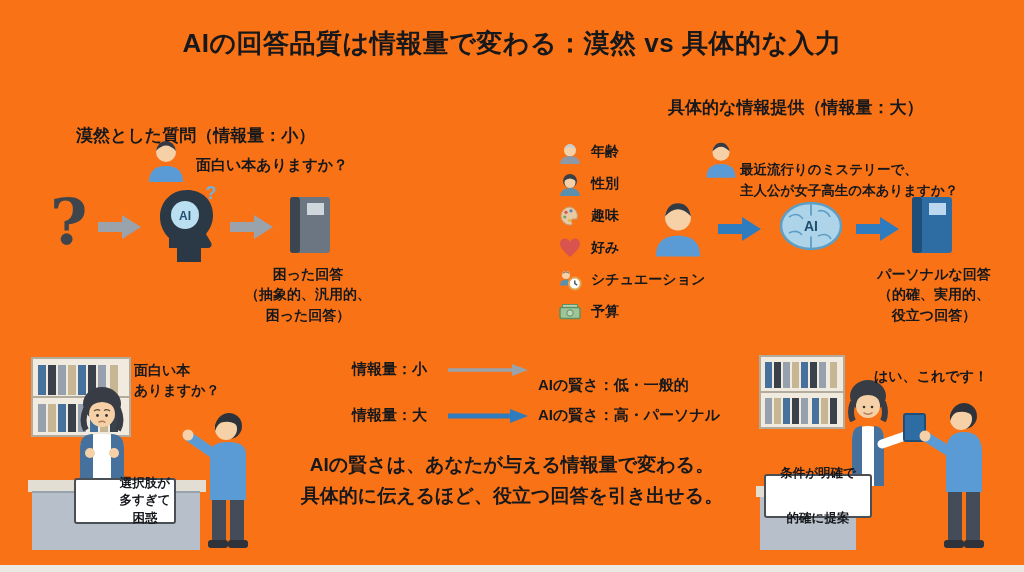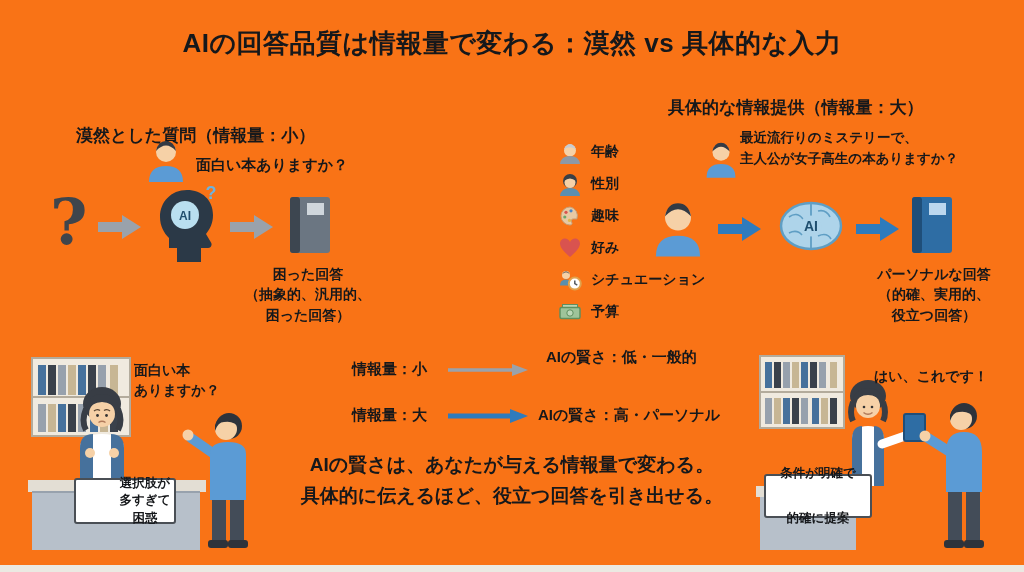--- a/index.html
+++ b/index.html
@@ -147,21 +147,21 @@
     </div>
   </div>
 
   <div class="abs" style="left:704px; top:140px;">
     <svg width="34" height="38" viewBox="0 0 40 44">
       <circle cx="20" cy="14" r="10" fill="#f6d1a7"></circle>
       <path d="M10 13 q2 -10 10 -10 q8 0 10 10 q-5 -5.5 -10 -5.5 q-5 0 -10 5.5 z" fill="#333a44"></path>
       <path d="M3 44 q0 -16 17 -16 q17 0 17 16 z" fill="#5b9bd5"></path>
     </svg>
   </div>
-  <div class="abs speech-sm" style="left:740px; top:128px;">
+  <div class="abs speech-sm" style="left:740px; top:160px;">
     <div>最近流行りのミステリーで、</div>
     <div>主人公が女子高生の本ありますか？</div>
   </div>
 
   <div class="abs" style="left:652px; top:198px;">
     <svg width="52" height="60" viewBox="0 0 40 44">
       <circle cx="20" cy="14" r="10" fill="#f6d1a7"></circle>
       <path d="M10 13 q2 -10 10 -10 q8 0 10 10 q-5 -5.5 -10 -5.5 q-5 0 -10 5.5 z" fill="#333a44"></path>
       <path d="M3 44 q0 -16 17 -16 q17 0 17 16 z" fill="#5b9bd5"></path>
     </svg>
@@ -203,21 +203,21 @@
     <div>役立つ回答）</div>
   </div>
 
   <div class="abs legend-label" style="left:352px; top:360px;">情報量：小</div>
   <div class="abs" style="left:448px; top:363px;">
     <svg width="80" height="14" viewBox="0 0 80 14">
         <line x1="0" y1="7" x2="66" y2="7" stroke="#9aa2ab" stroke-width="3.5"></line>
         <polygon points="64,1 80,7 64,13" fill="#9aa2ab"></polygon>
       </svg>
   </div>
-  <div class="abs legend-label" style="left:538px; top:348px;margin-left:8px;">AIの賢さ：低・一般的</div>
+  <div class="abs legend-label" style="left:538px; top:376px;">AIの賢さ：低・一般的</div>
 
   <div class="abs legend-label" style="left:352px; top:406px;">情報量：大</div>
   <div class="abs" style="left:448px; top:408px;">
     <svg width="80" height="16" viewBox="0 0 80 16">
         <line x1="0" y1="8" x2="64" y2="8" stroke="#2e7bbd" stroke-width="5"></line>
         <polygon points="62,1 80,8 62,15" fill="#2e7bbd"></polygon>
       </svg>
   </div>
   <div class="abs legend-label" style="left:538px; top:406px;">AIの賢さ：高・パーソナル</div>
 

